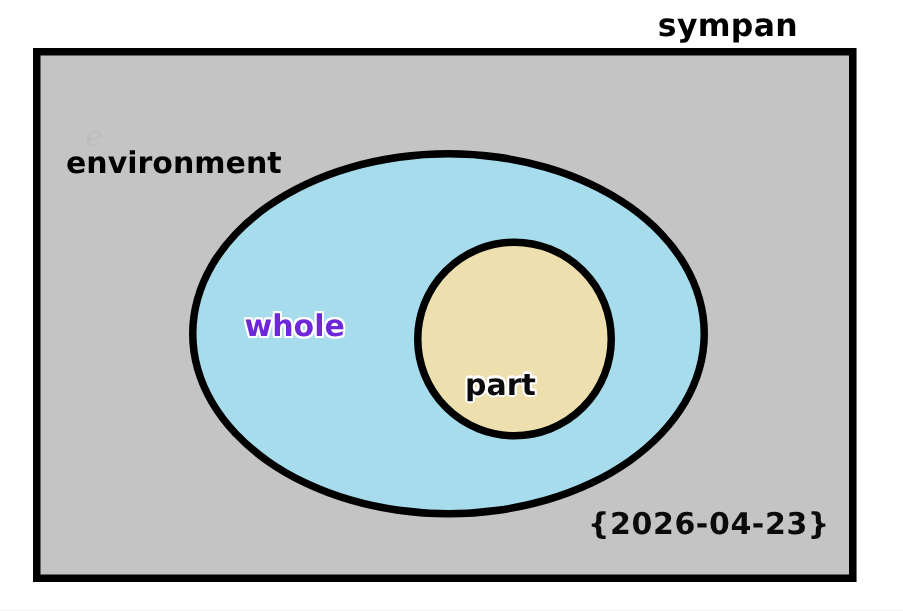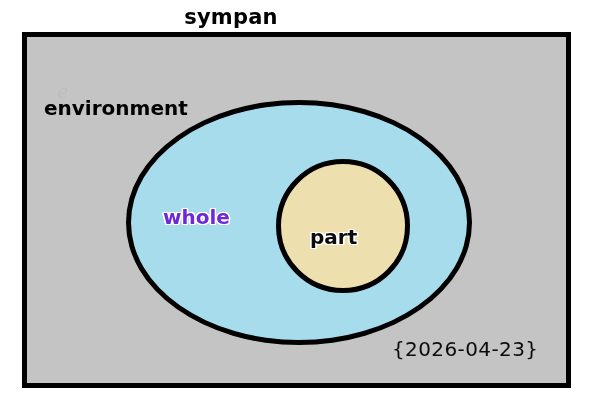--- a/index.html
+++ b/index.html
@@ -17,21 +17,21 @@
     background: #ffffff;
     overflow: hidden;
   }
 
   
   .title {
     position: absolute;
     left: 0;
     top: 4px;
     width: 602px;
-    text-align: center;
+    text-align: right;
     font-family: "DejaVu Sans", sans-serif;
     font-size: 21px;
     font-weight: bold;
     letter-spacing: 0.2px;
     color: #000000;
     line-height: 26px;
     white-space: nowrap;
   }
   
   .title span { position: relative; left: -70px; }
@@ -117,21 +117,21 @@
     height: 134px;
     background: #ede0ae;
     border: 5px solid #000000;
     border-radius: 50%;
     box-sizing: border-box;
   }
 
   .part-label {
     position: absolute;
     left: 310px;
-    top: 225px;
+    top: 244px;
     font-family: "DejaVu Sans", sans-serif;
     font-size: 20px;
     font-weight: bold;
     color: #0b0b0b;
     line-height: 24px;
     white-space: nowrap;
     text-shadow:
       -1.2px -1.2px 0 #ffffff,
        1.2px -1.2px 0 #ffffff,
       -1.2px  1.2px 0 #ffffff,
@@ -142,21 +142,21 @@
        1.4px  0     0 #ffffff;
   }
 
   
   .date-stamp {
     position: absolute;
     left: 392px;
     top: 337px;
     font-family: "DejaVu Sans", sans-serif;
     font-size: 20px;
-    font-weight: normal;
+    font-weight: bold;
     letter-spacing: 0.4px;
     color: #0b0b0b;
     line-height: 24px;
     white-space: nowrap;
   }
 </style>
 </head>
 <body>
 
 <div id="canvas">

